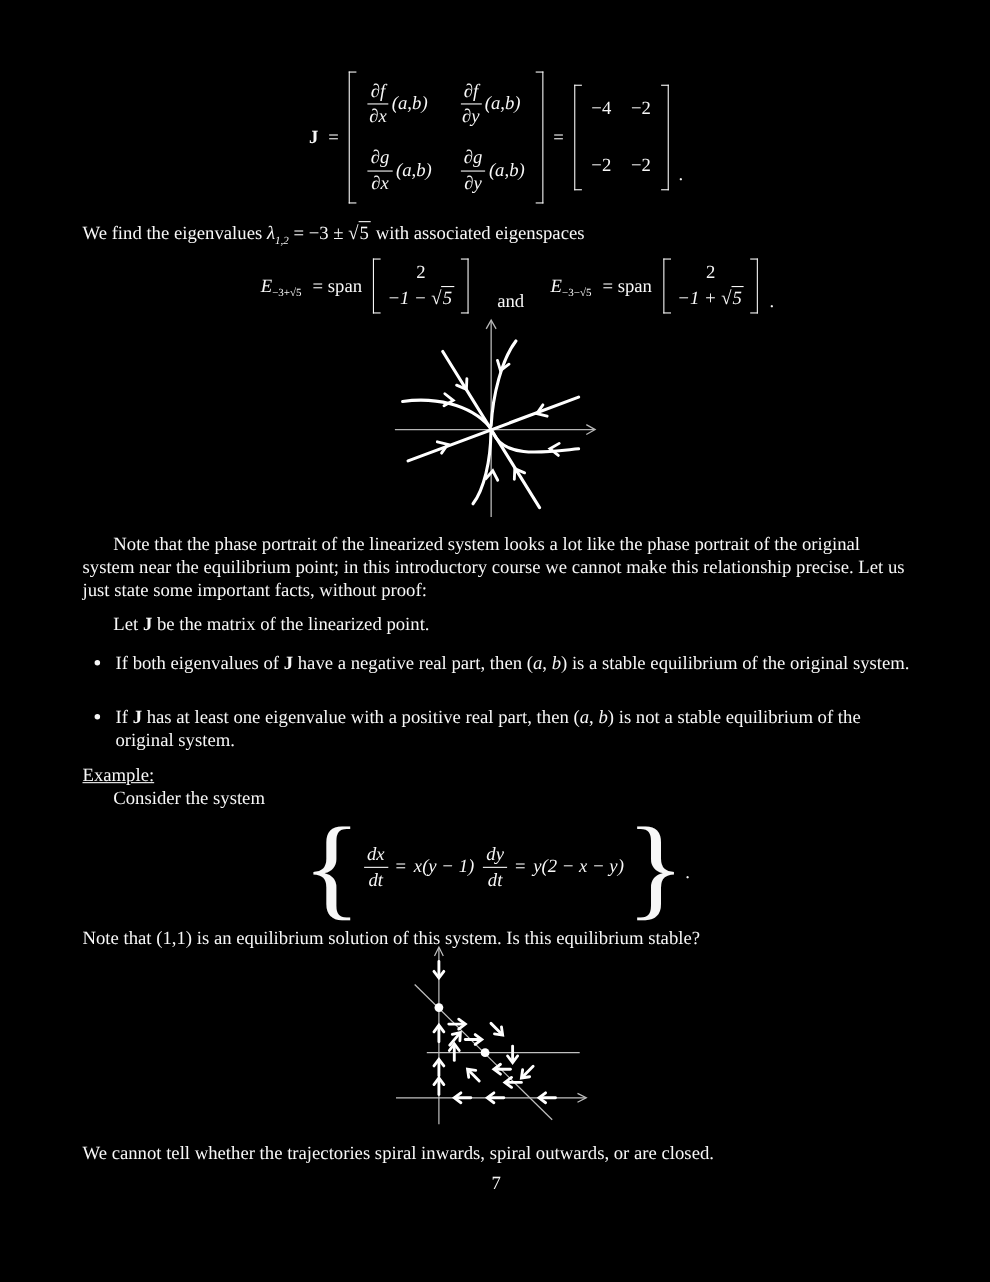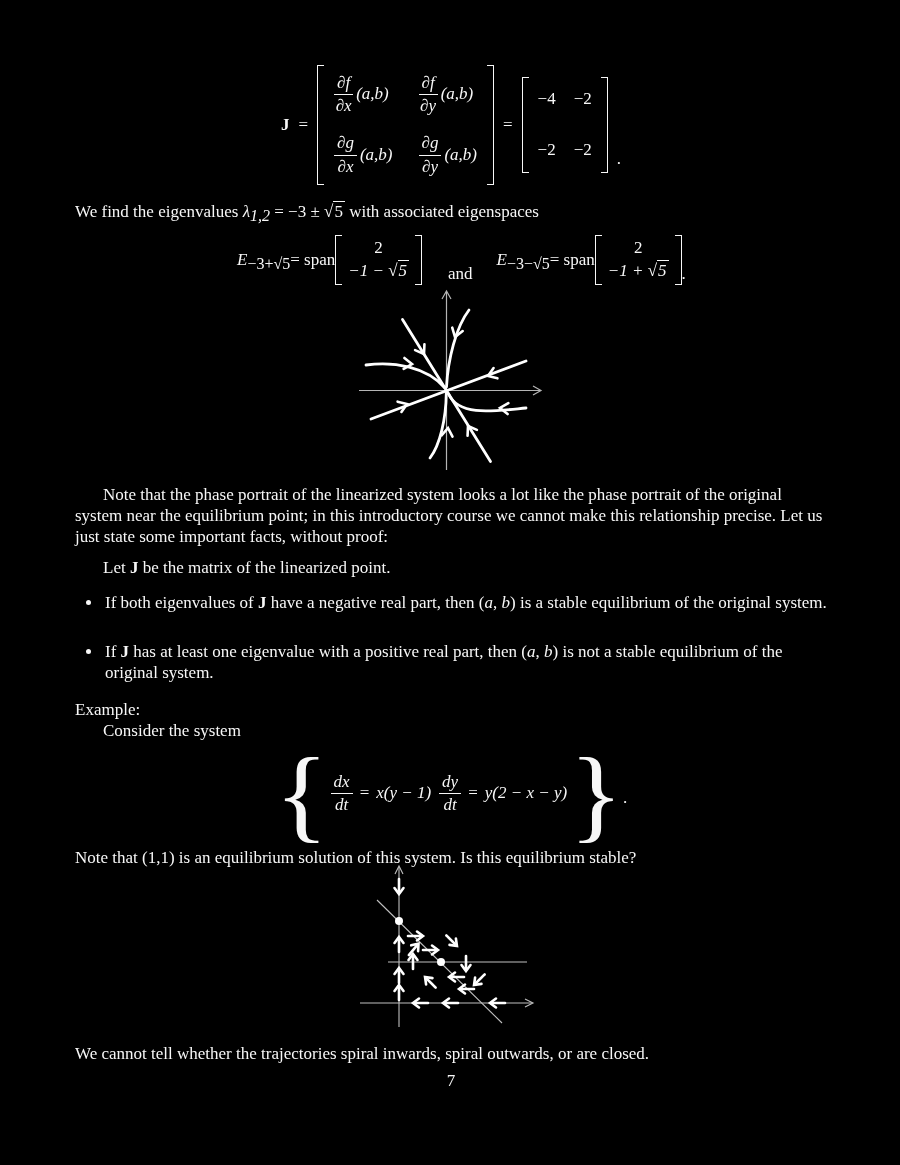--- a/index.html
+++ b/index.html
@@ -2,21 +2,21 @@
 <html><head>
 <meta charset="utf-8">
 <style>
   html,body{margin:0;padding:0;background:#000;}
   .page{position:relative;width:900px;height:1165px;background:#000;color:#f7f7f7;
         font-family:"Liberation Serif",serif;font-size:17px;line-height:1.22;overflow:hidden;}
   .content{padding:0 73px 0 75px;}
   p{margin:0;}
   .b{font-weight:bold;}
   .i,.mi{font-style:italic;}
-  sub{font-size:16px;line-height:0;}
+  sub{font-size:10px;line-height:0;}
   
   .frac{display:inline-flex;flex-direction:column;align-items:center;vertical-align:middle;text-align:center;}
   .frac .num{display:block;border-bottom:1.3px solid #f7f7f7;padding:0 3px 1px;}
   .frac .den{display:block;padding-top:1px;}
   
   .bracketed{display:inline-flex;align-items:stretch;}
   .br-l{width:6px;border-left:1.8px solid #f7f7f7;border-top:1.8px solid #f7f7f7;border-bottom:1.8px solid #f7f7f7;}
   .br-r{width:6px;border-right:1.8px solid #f7f7f7;border-top:1.8px solid #f7f7f7;border-bottom:1.8px solid #f7f7f7;}
   
   .sqrt{white-space:nowrap;}
@@ -24,34 +24,34 @@
   
   .eq-jacobian{display:flex;justify-content:center;align-items:center;gap:9px;margin-top:64px;height:122px;}
   .jac-grid{display:grid;grid-template-columns:auto auto;column-gap:26px;row-gap:16px;padding:8px 10px;align-items:center;}
   .jac-cell{display:flex;align-items:center;gap:3px;white-space:nowrap;}
   .num-mat{display:grid;grid-template-columns:auto auto;column-gap:18px;row-gap:30px;padding:12px 9px;align-items:center;text-align:center;}
   .eq-period{align-self:flex-end;margin-bottom:16px;}
   
   .find-line{margin-top:15px;}
   
   .eigrow{display:flex;align-items:flex-end;margin:12px 0 0 162px;}
-  .eigf{display:inline-flex;align-items:center;gap:0;}
+  .eigf{display:inline-flex;align-items:center;gap:10px;}
   .vec{display:flex;flex-direction:column;align-items:center;gap:2px;padding:3px 6px;}
   .and{margin:0 24px 0 26px;text-align:center;}
   .eig-period{align-self:flex-end;}
   
   .fig1{display:block;margin:2px 0 0 349px;}
   .fig2{display:block;margin:-6px 0 0 330px;}
   
   .para1{margin-top:8px;text-indent:28px;}
   .let-line{margin:11px 0 0 28px;}
   ul.facts{margin:14px 0 0 4px;padding-left:24px;list-style:disc;}
   ul.facts li{padding-left:2px;}
   ul.facts li + li{margin-top:28px;}
-  .example{margin-top:17px;}
+  .example{margin-top:12px;text-decoration:underline;}
   .consider{margin:0 0 0 28px;}
   
   .system{display:flex;justify-content:center;align-items:center;margin-top:2px;height:100px;}
   .sys-rows{display:flex;flex-direction:row;gap:8px;margin:0 2px;}
   .sys-row{display:flex;align-items:center;gap:7px;white-space:nowrap;}
   .brace{font-size:112px;font-weight:400;line-height:0;transform:scaleY(0.92);display:inline-block;}
   .sys-period{align-self:center;margin-top:10px;}
   .note2{margin-top:4px;}
   .answer{margin:0 0 0 28px;}
   .closing{margin-top:6px;}

